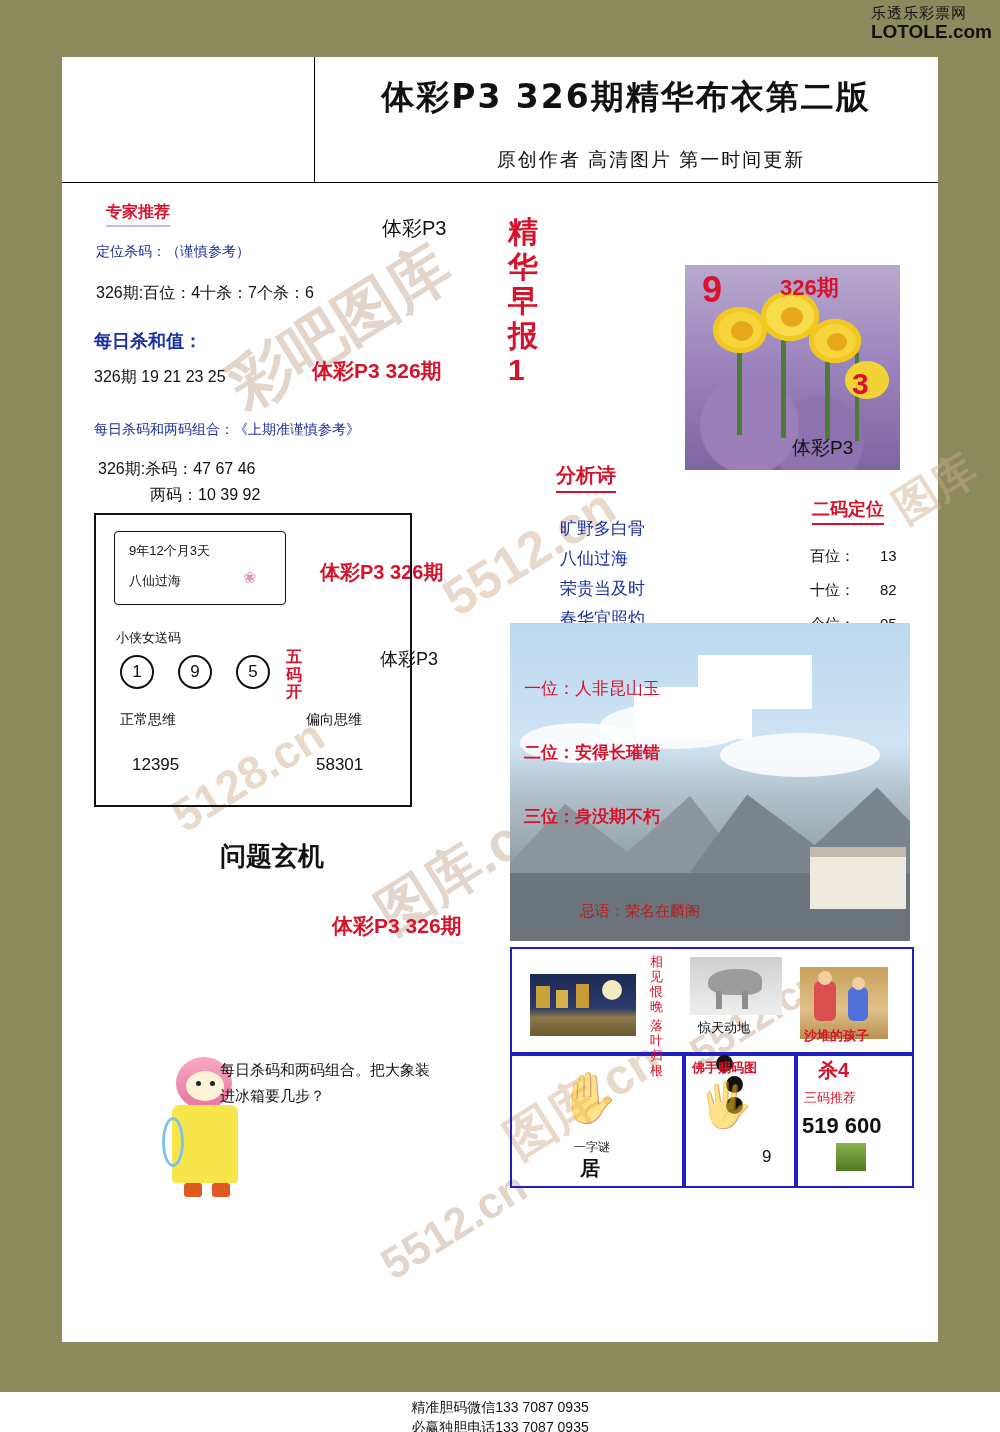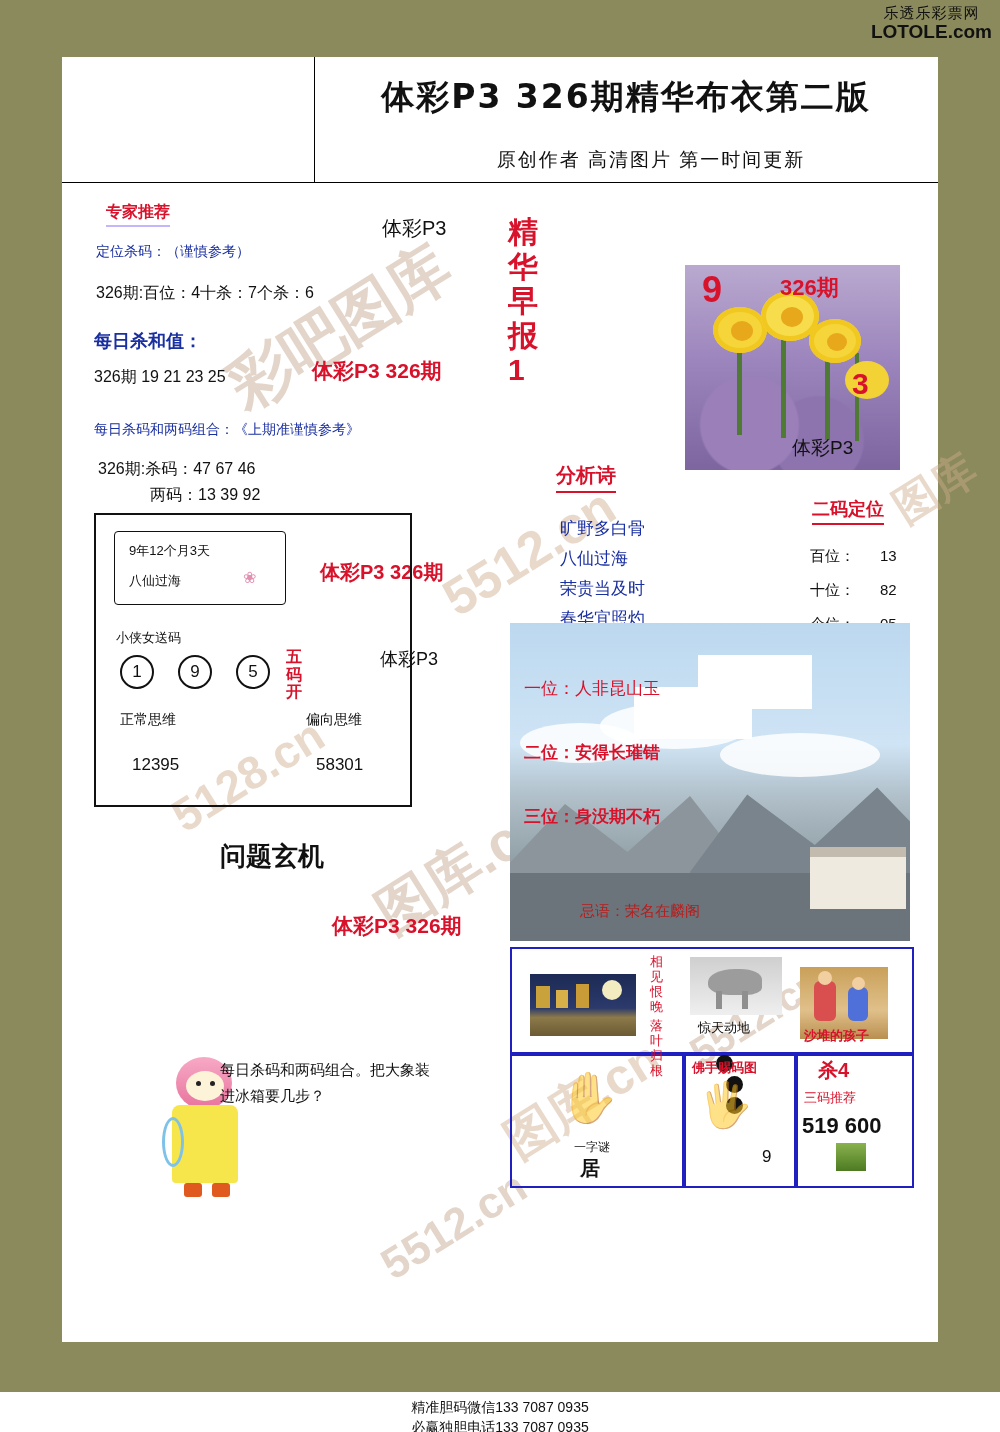--- a/index.html
+++ b/index.html
@@ -3,21 +3,21 @@
 <meta charset="utf-8">
 <style>
   html,body{margin:0;padding:0;}
   body{
     width:1000px;height:1432px;
     background:#8a8a5c;
     font-family:"Liberation Sans","DejaVu Sans",sans-serif;
     position:relative;overflow:hidden;
   }
   .watermark-top{
-    position:absolute;top:4px;right:8px;text-align:center;
+    position:absolute;top:4px;right:8px;text-align:left;
     font-family:"Liberation Sans",sans-serif;line-height:1.15;
   }
   .watermark-top .l1{font-size:15px;color:#111;letter-spacing:1px;}
   .watermark-top .l2{font-size:19px;color:#111;font-weight:bold;letter-spacing:0px;}
   .page{
     position:absolute;left:62px;top:57px;width:876px;height:1285px;
     background:#fff;
   }
   
   .hdr{position:relative;height:125px;border-bottom:1px solid #000;}
@@ -127,21 +127,21 @@
   <div class="abs red" style="left:44px;top:145px;font-size:16px;font-weight:bold;border-bottom:2px solid #c4b5fd;padding-bottom:2px;">专家推荐</div>
 
   <div class="abs blue" style="left:34px;top:186px;font-size:14px;">定位杀码：（谨慎参考）</div>
   <div class="abs black" style="left:34px;top:226px;font-size:16px;">326期:百位：4十杀：7个杀：6</div>
 
   <div class="abs blue" style="left:32px;top:272px;font-size:18px;font-weight:bold;">每日杀和值：</div>
   <div class="abs black" style="left:32px;top:310px;font-size:16px;">326期 19 21 23 25</div>
 
   <div class="abs blue" style="left:32px;top:364px;font-size:14px;">每日杀码和两码组合：《上期准谨慎参考》</div>
   <div class="abs black" style="left:36px;top:402px;font-size:16px;">326期:杀码：47 67 46</div>
-  <div class="abs black" style="left:88px;top:428px;font-size:16px;">两码：13 39 92</div>
+  <div class="abs black" style="left:88px;top:428px;font-size:16px;">两码：10 39 92</div>
 
   <div class="abs black" style="left:320px;top:158px;font-size:20px;">体彩P3</div>
   <div class="abs red" style="left:250px;top:300px;font-size:21px;font-weight:bold;">体彩P3 326期</div>
   <div class="abs red" style="left:258px;top:502px;font-size:20px;font-weight:bold;">体彩P3 326期</div>
   <div class="abs black" style="left:318px;top:590px;font-size:18px;">体彩P3</div>
   <div class="abs red" style="left:270px;top:855px;font-size:21px;font-weight:bold;">体彩P3 326期</div>
 
   <div class="box" style="left:32px;top:456px;width:314px;height:290px;">
     <div class="box" style="left:18px;top:16px;width:170px;height:72px;border-radius:4px;border:1.5px solid #111;">
       <div class="abs black" style="left:14px;top:10px;font-size:13px;">9年12个月3天</div>

